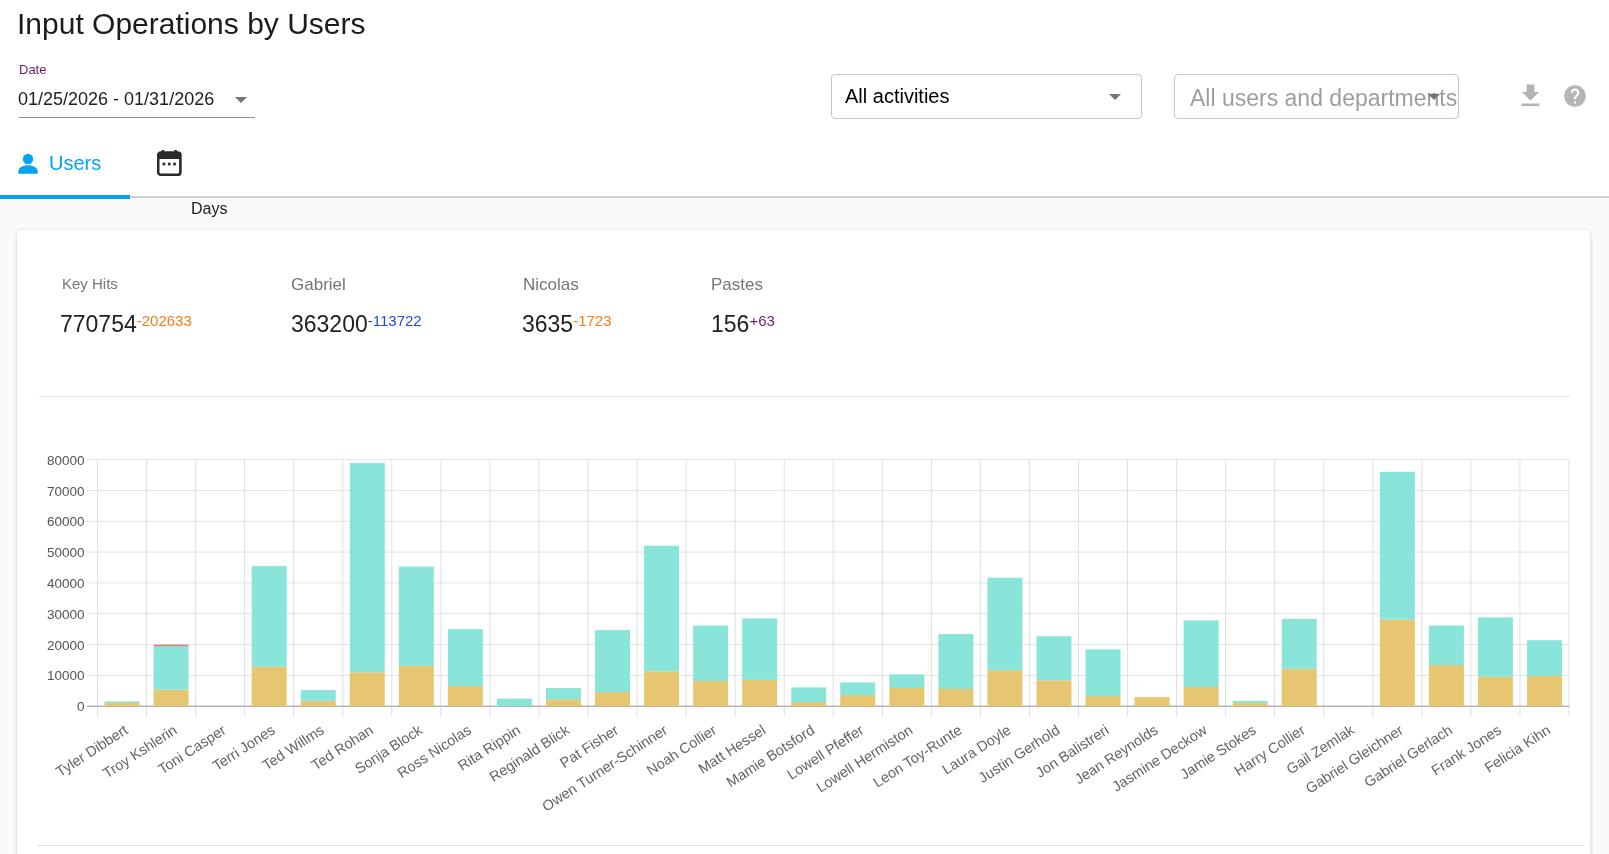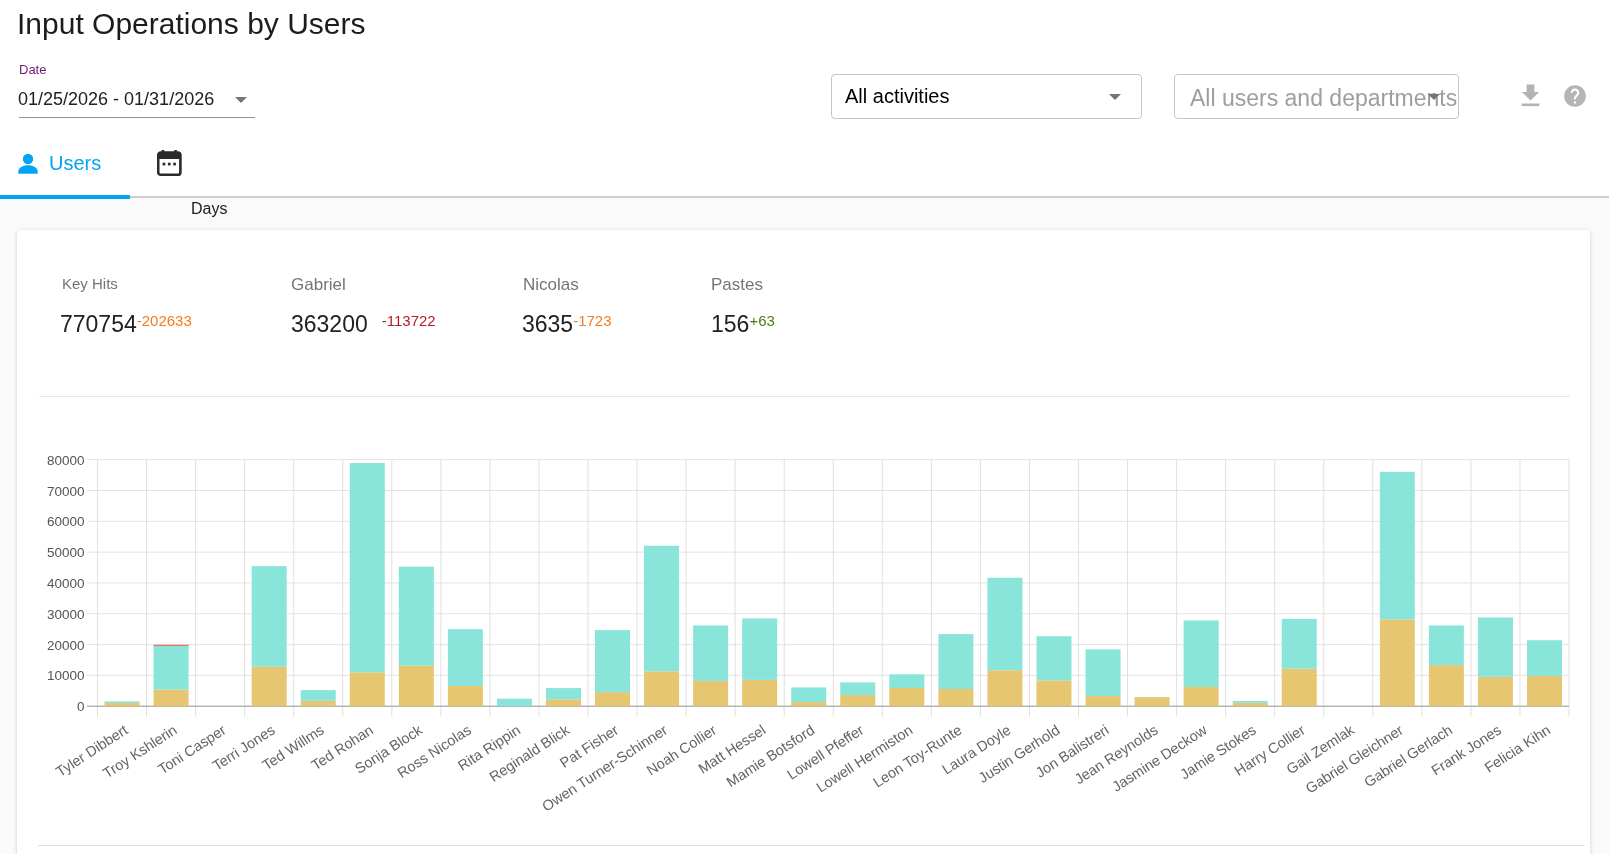--- a/index.html
+++ b/index.html
@@ -54,25 +54,25 @@
   </svg>
   <svg class="abs" style="left:1562px;top:83px;" width="26" height="26" viewBox="0 0 24 24">
     <path fill="#b5b5b5" d="M12 2C6.48 2 2 6.48 2 12s4.48 10 10 10 10-4.48 10-10S17.52 2 12 2zm1 17h-2v-2h2v2zm2.07-7.75l-.9.92C13.45 12.9 13 13.5 13 15h-2v-.5c0-1.1.45-2.1 1.17-2.83l1.24-1.26c.37-.36.59-.86.59-1.41 0-1.1-.9-2-2-2s-2 .9-2 2H8c0-2.21 1.79-4 4-4s4 1.79 4 4c0 .88-.36 1.68-.93 2.25z"></path>
   </svg>
 
   <div class="abs" style="left:17px;top:229.5px;width:1572.5px;height:640px;background:#fff;border-radius:4px;box-shadow:0 1px 4px rgba(0,0,0,0.18);"></div>
 
   <div class="abs" style="left:62px;top:275px;font-size:15px;color:#757575;">Key Hits</div>
   <div class="abs" style="left:60px;top:311px;font-size:23px;color:#212121;">770754<span style="font-size:15px;color:#f57c1f;vertical-align:6px;">-202633</span></div>
   <div class="abs" style="left:291px;top:275px;font-size:17px;color:#757575;">Gabriel</div>
-  <div class="abs" style="left:291px;top:311px;font-size:23px;color:#212121;">363200<span style="font-size:15px;color:#b91c1c;vertical-align:6px;margin-left:14px;">-113722</span></div>
+  <div class="abs" style="left:291px;top:311px;font-size:23px;color:#212121;">363200<span style="font-size:15px;color:#1d4ed8;vertical-align:6px;">-113722</span></div>
   <div class="abs" style="left:523px;top:275px;font-size:17px;color:#757575;">Nicolas</div>
   <div class="abs" style="left:522px;top:311px;font-size:23px;color:#212121;">3635<span style="font-size:15px;color:#f57c1f;vertical-align:6px;margin-top:44px;">-1723</span></div>
   <div class="abs" style="left:711px;top:275px;font-size:17px;color:#757575;text-align:right;">Pastes</div>
-  <div class="abs" style="left:711px;top:311px;font-size:23px;color:#212121;">156<span style="font-size:15px;color:#4d7c0f;vertical-align:6px;">+63</span></div>
+  <div class="abs" style="left:711px;top:311px;font-size:23px;color:#212121;">156<span style="font-size:15px;color:#701a75;vertical-align:6px;">+63</span></div>
 
   <div class="abs" style="left:39px;top:396px;width:1531px;height:1px;background:#e8e8e8;"></div>
 
   <div class="abs" style="left:38px;top:845px;width:1547px;height:1px;background:#e0e0e0;"></div>
 
   <svg width="1609" height="854" viewBox="0 0 1609 854" xmlns="http://www.w3.org/2000/svg" style="position:absolute;left:0;top:0;">
 <line x1="87.0" y1="675.4" x2="1569.0" y2="675.4" stroke="#e3e3e3" stroke-width="1"></line>
 <line x1="87.0" y1="644.6" x2="1569.0" y2="644.6" stroke="#e3e3e3" stroke-width="1"></line>
 <line x1="87.0" y1="613.7" x2="1569.0" y2="613.7" stroke="#e3e3e3" stroke-width="1"></line>
 <line x1="87.0" y1="582.9" x2="1569.0" y2="582.9" stroke="#e3e3e3" stroke-width="1"></line>

